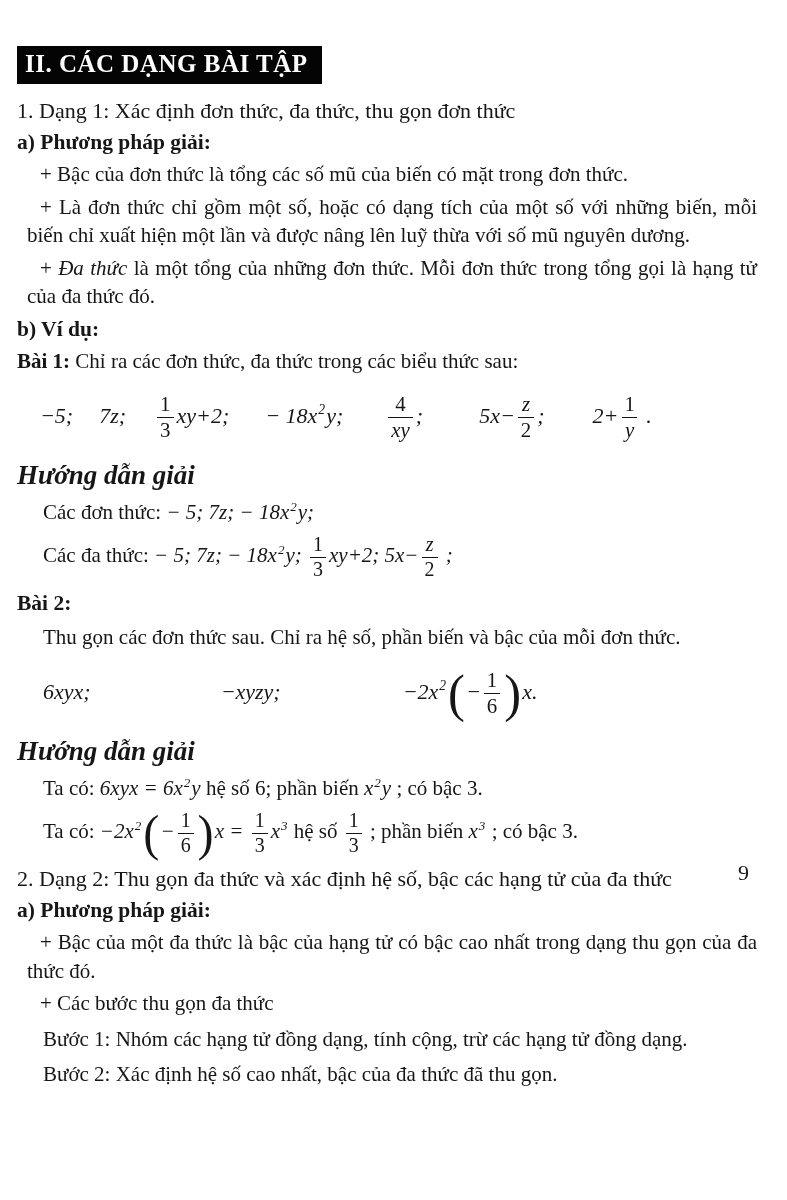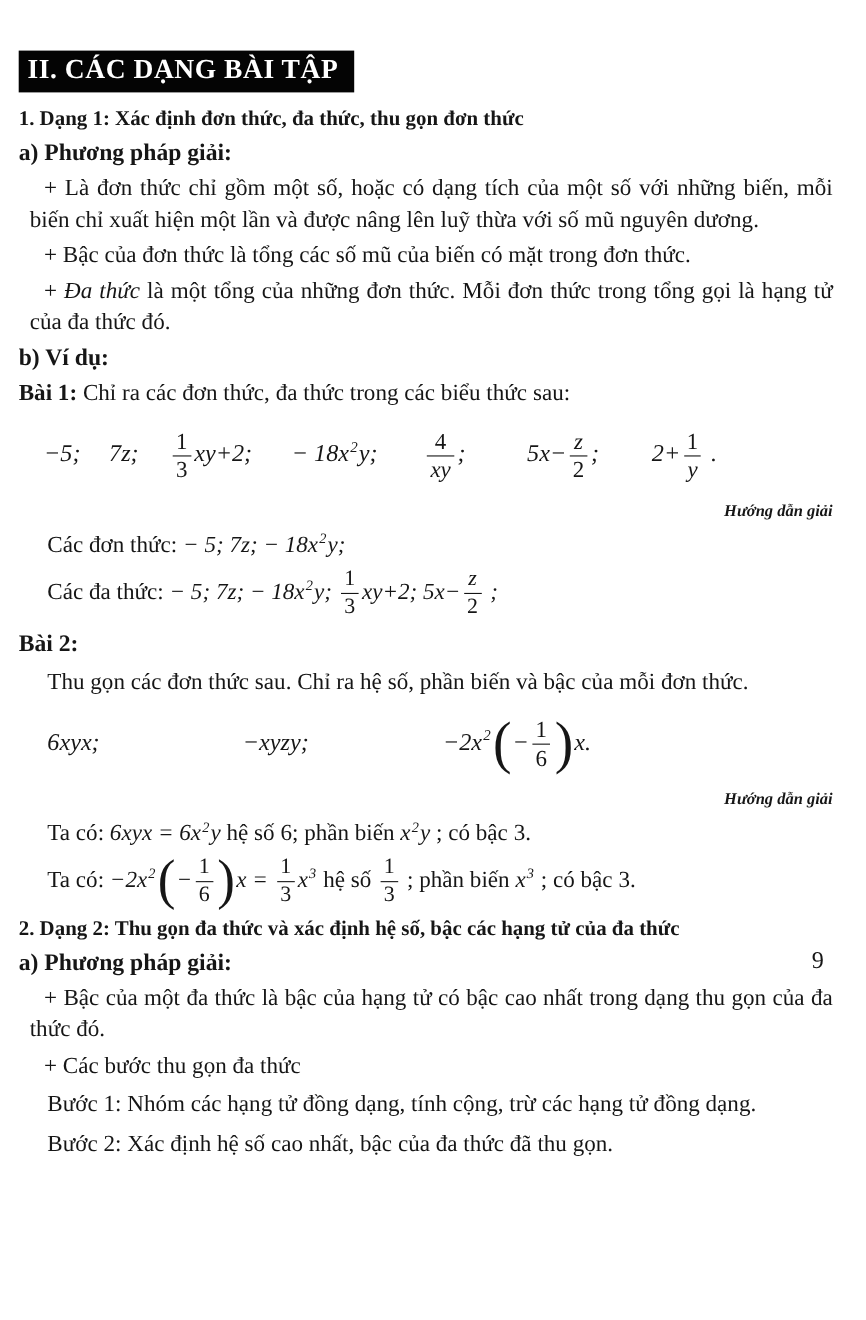--- a/index.html
+++ b/index.html
@@ -20,22 +20,22 @@
     display: inline-block;
     background: #040404;
     color: #ffffff;
     font-weight: 700;
     font-size: 25px;
     line-height: 1.1;
     padding: 4px 14px 6px 8px;
     letter-spacing: 0.5px;
   }
   .h-dang {
-    font-size: 19px;
-    font-weight: 700;
+    font-size: 22px;
+    font-weight: 400;
     margin: 13px 0 6px 0;
     line-height: 1.25;
   }
   .h-sub {
     font-size: 21.5px;
     font-weight: 700;
     margin: 6px 0 5px 0;
   }
   .bullet {
     font-size: 21px;
@@ -52,24 +52,24 @@
     padding-left: 26px;
   }
   .prob-label { font-weight: 700; }
   .mathrow {
     font-size: 22px;
     font-style: normal;
     margin: 18px 0;
     padding-left: 23px;
   }
   .hdg {
-    text-align: right;
+    text-align: left;
     font-weight: 700;
     font-style: italic;
-    font-size: 15px;
+    font-size: 27px;
     margin: 10px 0 6px 0;
   }
   .mt { font-style: normal; text-align: right; }
   .mi { font-style: italic; }
   .ms {
     font-style: italic;
     font-size: 0.62em;
     vertical-align: 0.62em;
     margin: 0 1px 0 1px;
   }
@@ -107,22 +107,22 @@
 </head>
 <body>
 
 <div class="page">
 
   <div class="banner">II. CÁC DẠNG BÀI TẬP</div>
 
   <div class="h-dang">1. Dạng 1: Xác định đơn thức, đa thức, thu gọn đơn thức</div>
   <div class="h-sub">a) Phương pháp giải:</div>
 
+  <p class="bullet">+ Bậc của đơn thức là tổng các số mũ của biến có mặt trong đơn thức.</p>
   <p class="bullet">+ Là đơn thức chỉ gồm một số, hoặc có dạng tích của một số với những biến, mỗi biến chỉ xuất hiện một lần và được nâng lên luỹ thừa với số mũ nguyên dương.</p>
-  <p class="bullet">+ Bậc của đơn thức là tổng các số mũ của biến có mặt trong đơn thức.</p>
   <p class="bullet"><span>+ </span><span class="em-term">Đa thức</span><span> là một tổng của những đơn thức. Mỗi đơn thức trong tổng gọi là hạng tử của đa thức đó.</span></p>
 
   <div class="h-sub">b) Ví dụ:</div>
 
   <p class="bullet" style="padding-left:0;text-indent:0;"><span class="prob-label">Bài 1:</span><span> Chỉ ra các đơn thức, đa thức trong các biểu thức sau:</span></p>
 
   <div class="mathrow"><span class="mi">−5;</span><span class="msp" style="width: 26px;"></span><span class="mi">7z;</span><span class="msp" style="width: 28px;"></span><span class="frac">
         <span class="fn">1</span>
         <span class="fd">3</span>
       </span><span class="mi">xy+2;</span><span class="msp" style="width: 36px;"></span><span class="mi">− 18x</span><span class="ms">2</span><span class="mi">y;</span><span class="msp" style="width: 42px;"></span><span class="frac">

